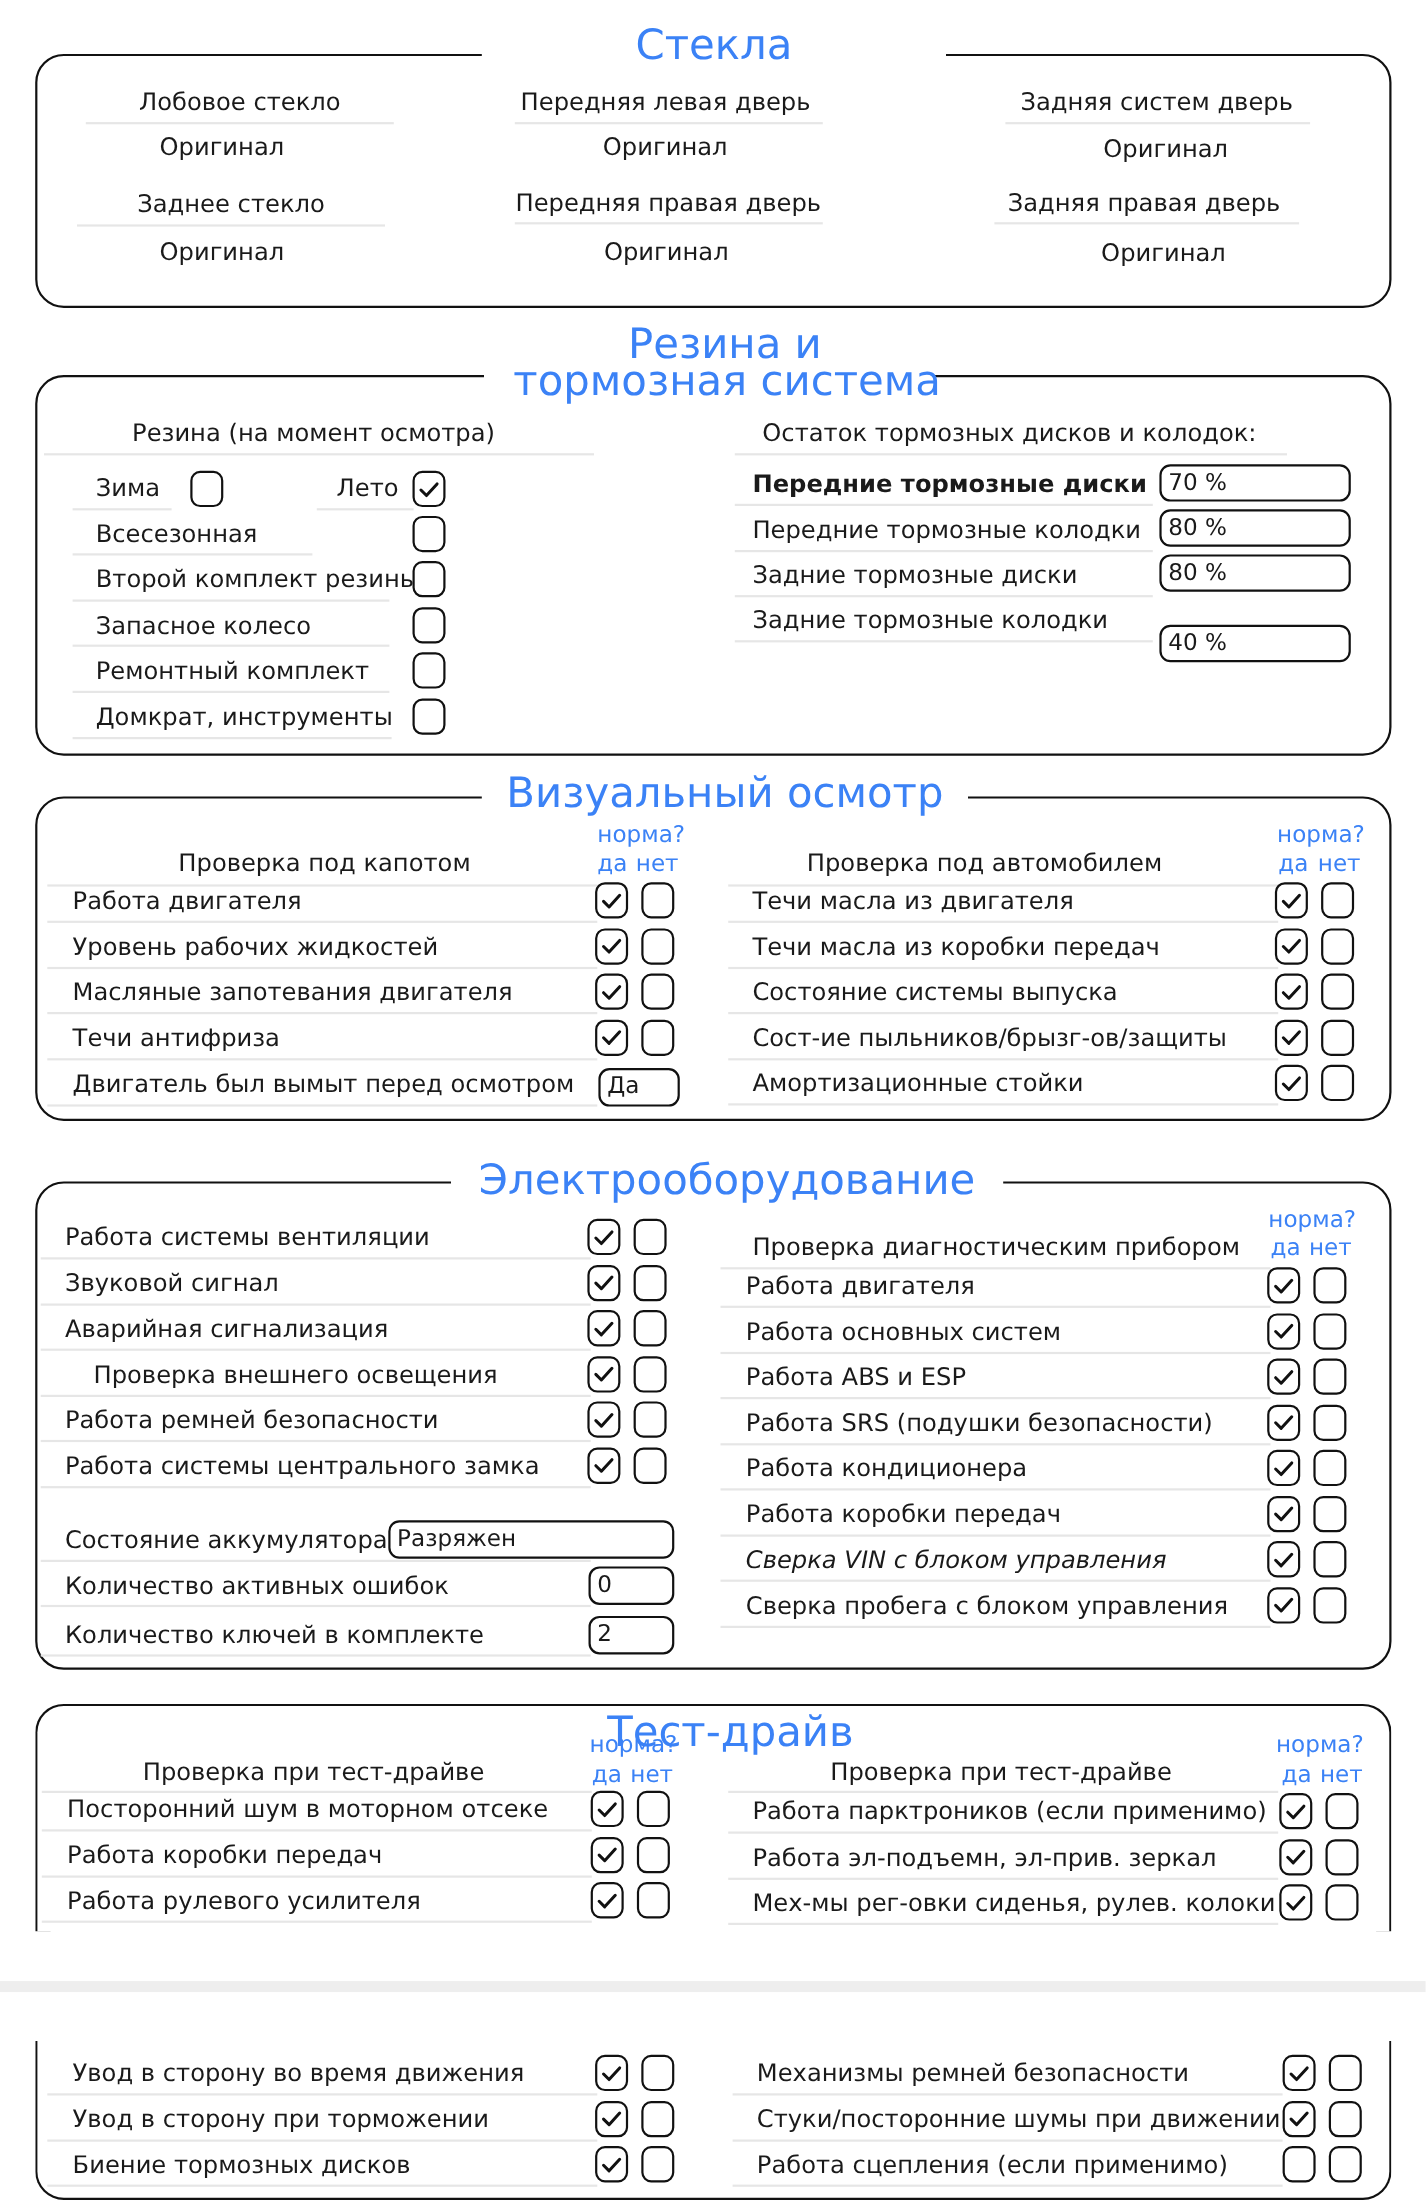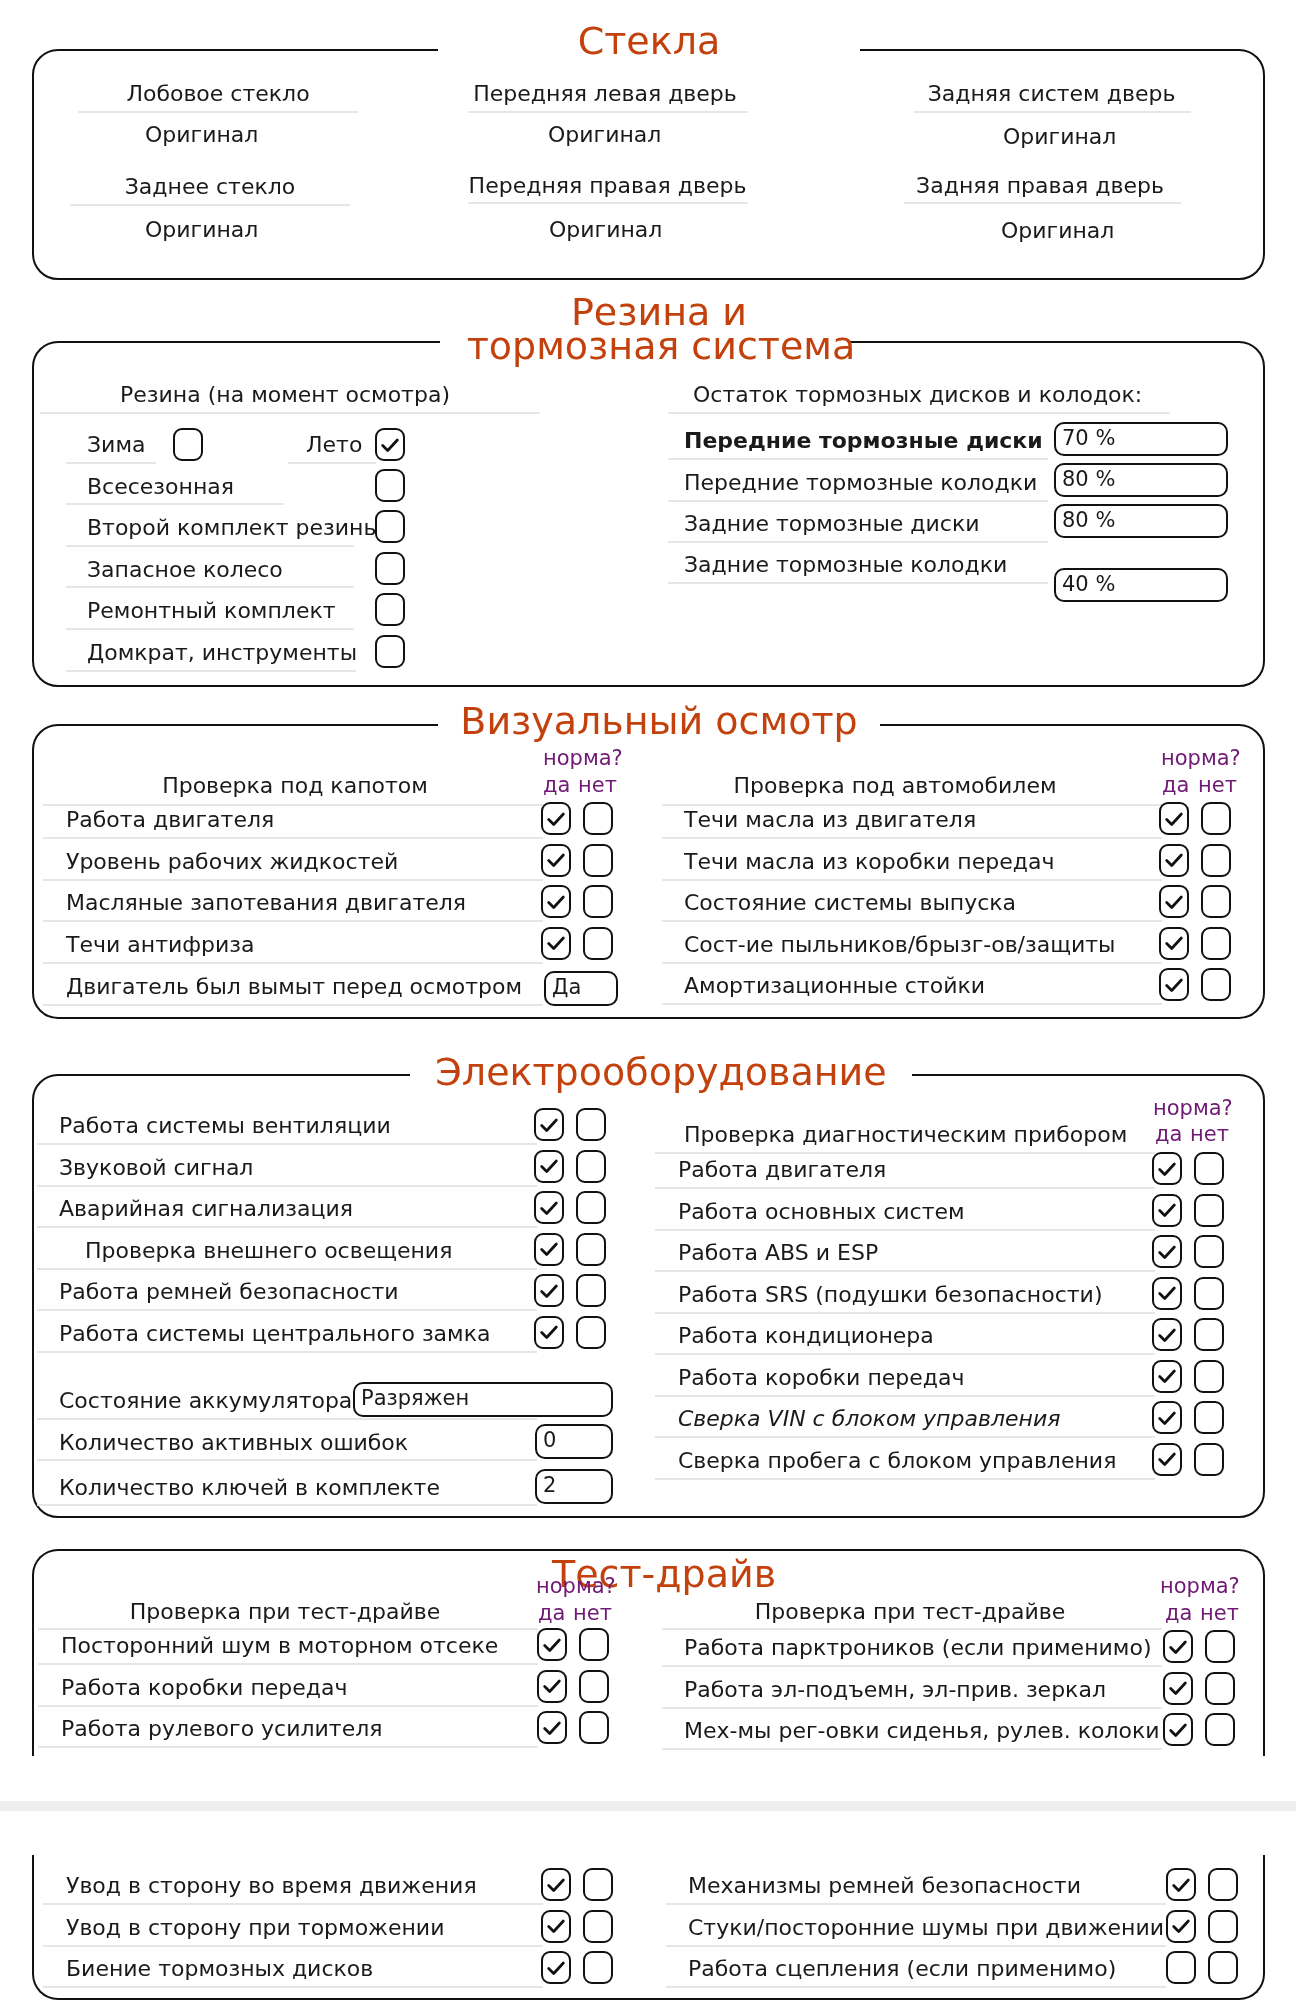--- a/index.html
+++ b/index.html
@@ -1,29 +1,29 @@
 <!DOCTYPE html>
 <html><head>
 <meta charset="utf-8">
 <style>
   html, body { margin:0; padding:0; background:#ffffff; }
   body { width:1296px; height:2006px; position:relative; overflow:hidden;
          font-family:"DejaVu Sans", sans-serif; color:#1a1a1a; }
-  .title { position:absolute; font-size:38px; line-height:40px; text-align:center; white-space:nowrap; background:#fff; padding:0 16px; color:#c2410c; }
+  .title { position:absolute; font-size:38px; line-height:40px; text-align:center; white-space:nowrap; background:#fff; padding:0 16px; color:#3b82f6; }
   .frame { position:absolute; border:2.5px solid #111; border-radius:26px; box-sizing:border-box; }
   .frame.open-bottom { border-bottom:none; border-bottom-left-radius:0; border-bottom-right-radius:0; }
   .frame.open-top { border-top:none; border-top-left-radius:0; border-top-right-radius:0; }
   .cover { position:absolute; background:#fff; }
   .lbl { position:absolute; font-size:22px; line-height:28px; white-space:nowrap; color:#1a1a1a; }
   .ul { position:absolute; height:2px; background:#e6e6e6; }
   .center { text-align:center; }
   .cb { position:absolute; width:30px; height:33px; border:2.5px solid #111; border-radius:9px; box-sizing:border-box; background:#fff; display:flex; align-items:center; justify-content:center; }
   .cb svg { width:22px; height:22px; }
   .field { position:absolute; border:2.5px solid #111; border-radius:10px; box-sizing:border-box; font-size:21px; line-height:28px; padding-left:6px; white-space:nowrap; background:#fff; }
-  .norm { position:absolute; font-size:21px; line-height:24px; white-space:nowrap; color:#701a75; }
+  .norm { position:absolute; font-size:21px; line-height:24px; white-space:nowrap; color:#3b82f6; }
   .band { position:absolute; left:0; width:1296px; height:10px; background:#eeeeee; }
 </style>
 </head>
 <body>
 
 <div class="frame" style="left:32px;top:49px;width:1233px;height:231px;"></div>
 <div class="title" style="left:438px;top:21px;width:390px;">Стекла</div>
 
 <div>
 

